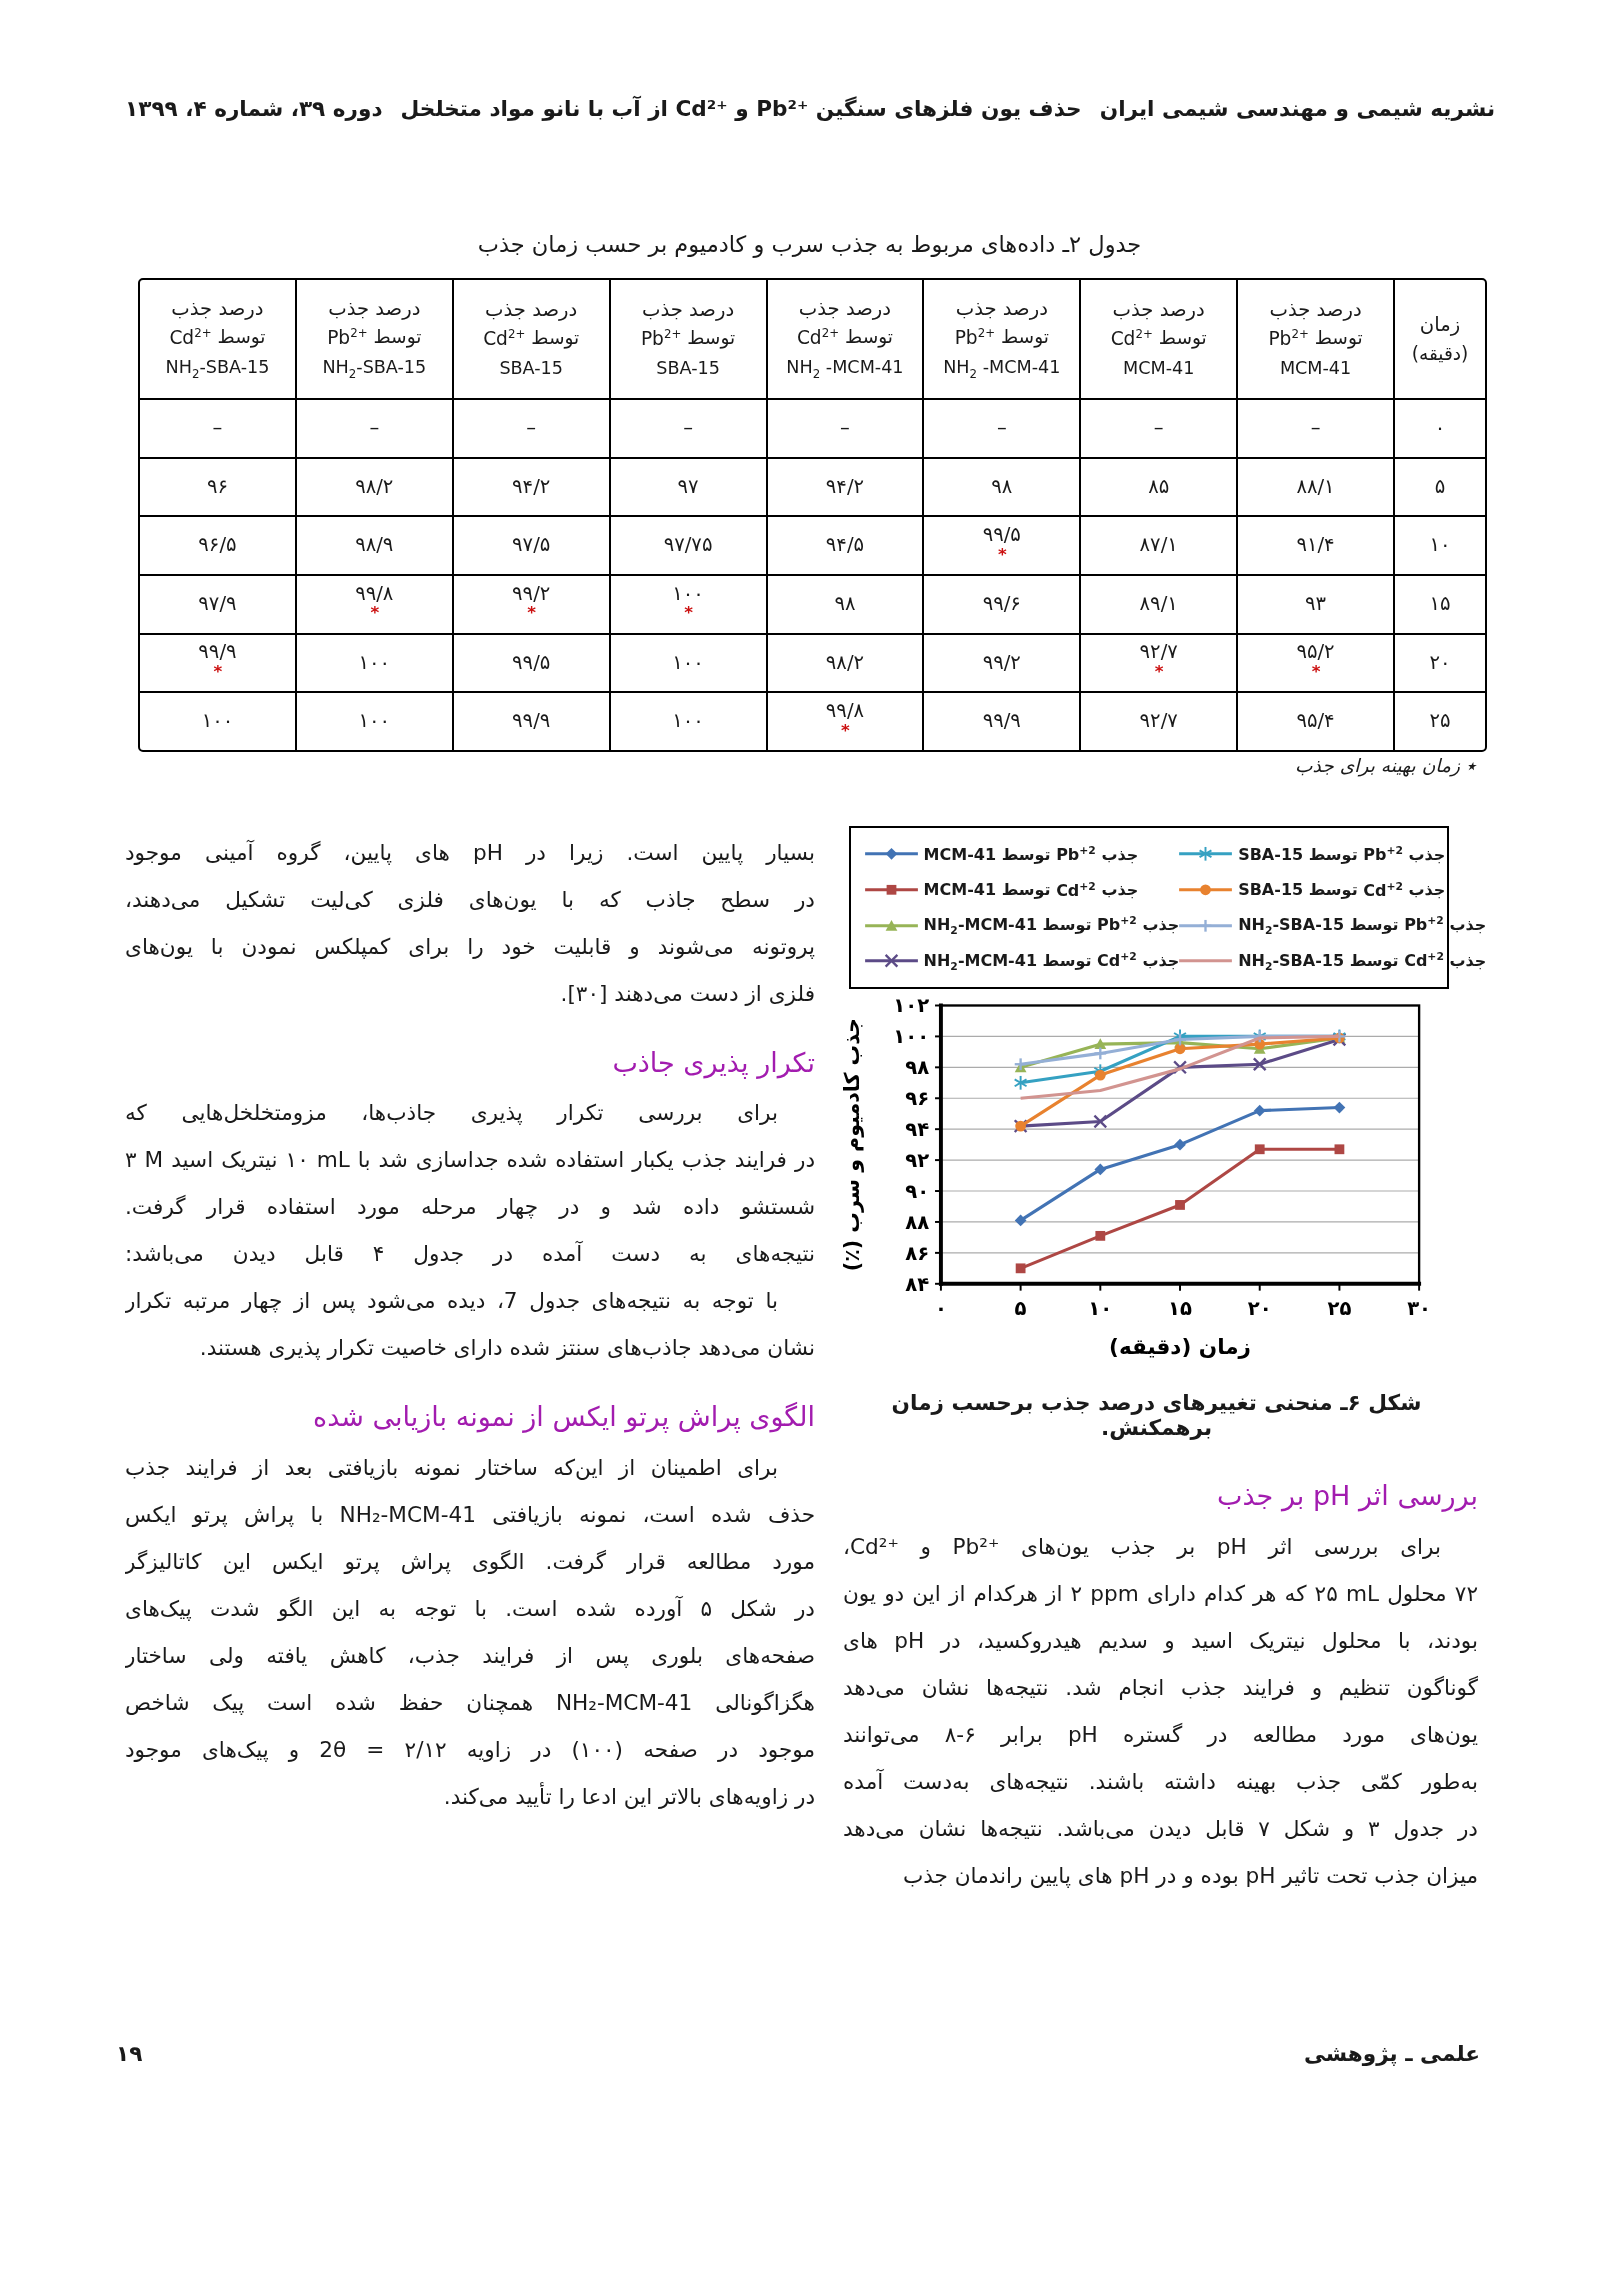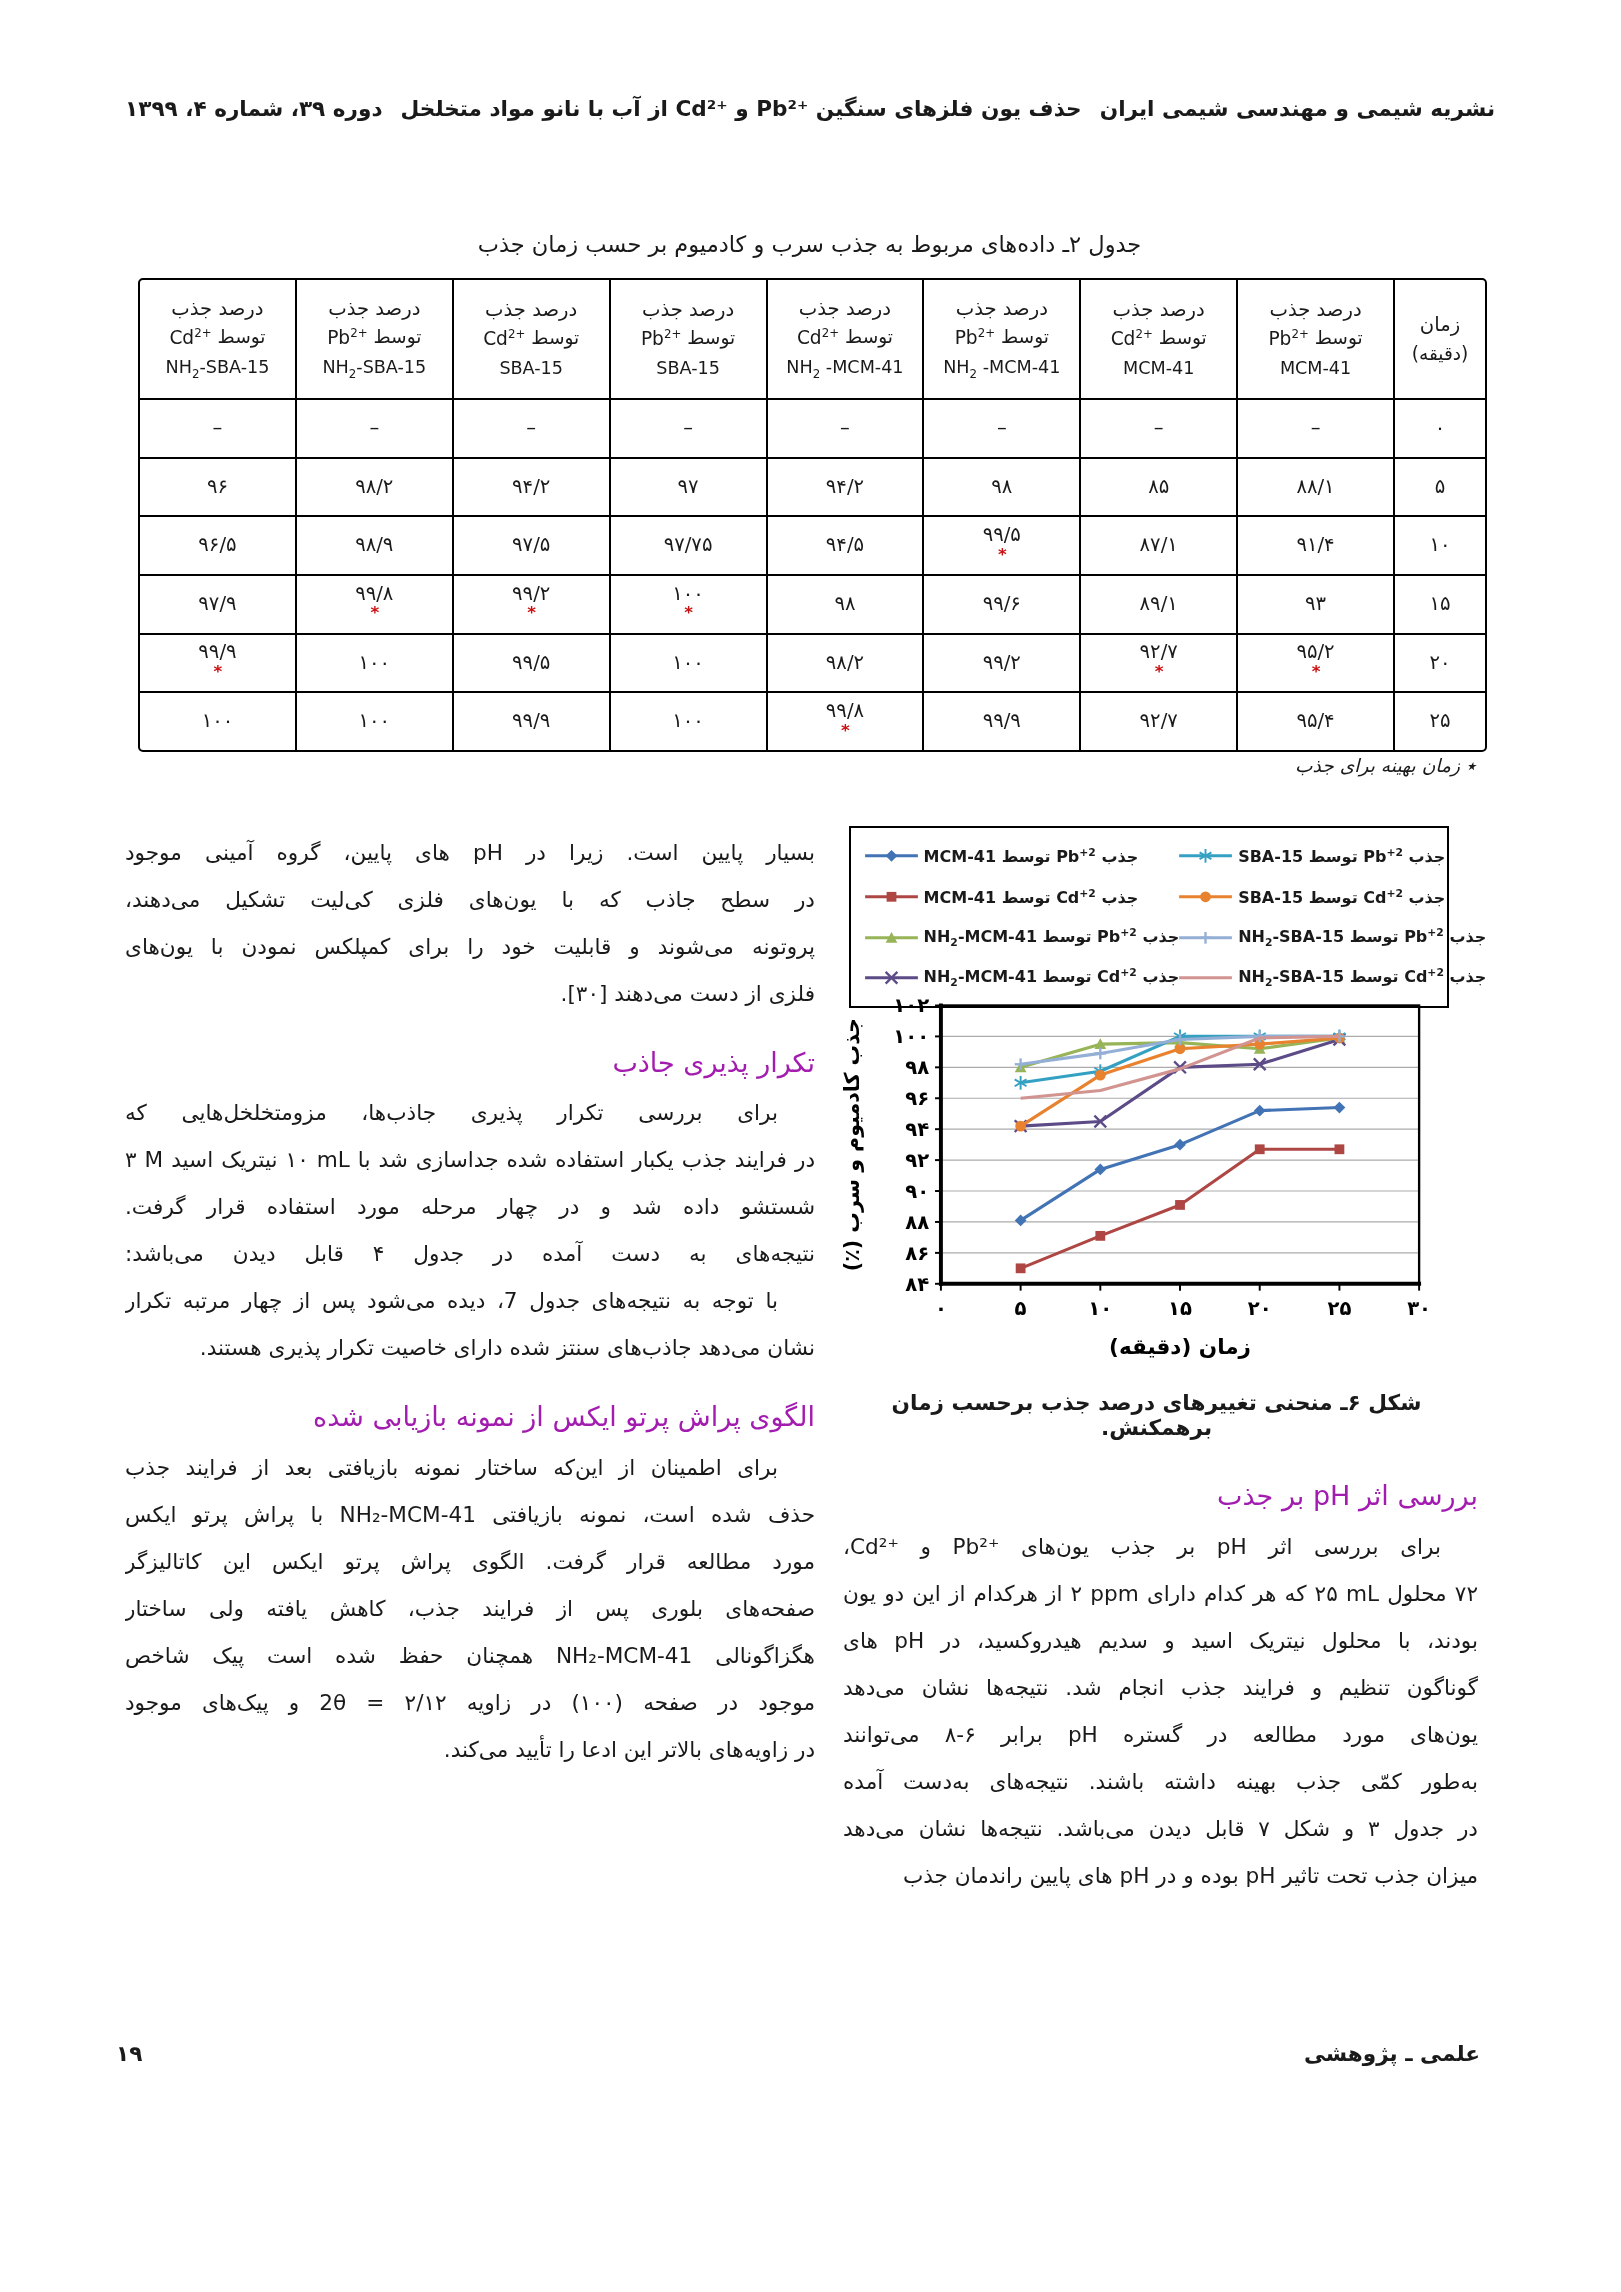--- a/index.html
+++ b/index.html
@@ -20,21 +20,21 @@
   .cell.vsep{border-inline-start:2px solid #000;}
   .cell.hsep{border-top:2px solid #000;}
   .cell.thick{border-top:2.9px solid #000;}
   .cell .h1{font-size:19.6px;}
   .cell .h2{font-size:18.6px;margin-top:3.9px;}
   .cell .h3{font-size:17.6px;margin-top:8px;direction:ltr;}
   .cell sup{font-size:11.8px;} .cell sub{font-size:11.8px;}
   .cell .star{color:#cc1111;font-weight:bold;margin-inline-end:1px;font-size:16.7px;position:relative;top:-3.9px;}
   .tbl-footnote{position:absolute;top:755px;right:145px;font-style:italic;font-size:18.6px;direction:rtl;}
   
-  .legend-box{position:absolute;top:826px;left:849px;width:600px;height:182px;border:2.9px solid #000;
+  .legend-box{position:absolute;top:826px;left:849px;width:600px;height:163px;border:2.9px solid #000;
        background:#fff;display:grid;grid-template-columns:1fr;grid-auto-flow:column;
        grid-template-rows:repeat(4,1fr);padding:7.8px 13.7px;box-sizing:border-box;direction:ltr;}
   .legend-entry{display:flex;align-items:center;gap:5.9px;font-size:16px;font-weight:600;}
   .legend-entry .lbl{direction:rtl;white-space:nowrap;}
   .legend-entry sup{font-size:10.8px;} .legend-entry sub{font-size:10.8px;}
   .chart-wrap{position:absolute;top:980px;left:839px;width:635px;height:392px;}
   .fig-caption{position:absolute;top:1390px;left:839px;width:635px;text-align:center;
        font-weight:bold;font-size:21.6px;direction:rtl;}
   
   .textcol{position:absolute;direction:rtl;font-size:21.6px;line-height:47px;}
@@ -392,20 +392,21 @@
         <div class="line">شستشو داده شد و در چهار مرحله مورد استفاده قرار گرفت.</div>
         <div class="line">نتیجه‌های به دست آمده در جدول ۴ قابل دیدن می‌باشد:</div>
         <div class="line indent">با توجه به نتیجه‌های جدول 7، دیده می‌شود پس از چهار مرتبه تکرار</div>
         <div class="line last">نشان می‌دهد جاذب‌های سنتز شده دارای خاصیت تکرار پذیری هستند.</div>
       </div>
       <div class="sec-heading">الگوی پراش پرتو ایکس از نمونه بازیابی شده</div>
       <div class="para">
         <div class="line indent">برای اطمینان از این‌که ساختار نمونه بازیافتی بعد از فرایند جذب</div>
         <div class="line">حذف شده است، نمونه بازیافتی ‪NH₂-MCM-41‬ با پراش پرتو ایکس</div>
         <div class="line">مورد مطالعه قرار گرفت. الگوی پراش پرتو ایکس این کاتالیزگر</div>
+        <div class="line">در شکل ۵ آورده شده است. با توجه به این الگو شدت پیک‌های</div>
         <div class="line">صفحه‌های بلوری پس از فرایند جذب، کاهش یافته ولی ساختار</div>
         <div class="line">هگزاگونالی ‪NH₂-MCM-41‬ همچنان حفظ شده است پیک شاخص</div>
         <div class="line">موجود در صفحه (۱۰۰) در زاویه ‪2θ = ۲/۱۲‬ و پیک‌های موجود</div>
         <div class="line last">در زاویه‌های بالاتر این ادعا را تأیید می‌کند.</div>
       </div>
     </div>
   <div class="textcol" id="right-col">
       <div class="sec-heading">بررسی اثر pH بر جذب</div>
       <div class="para">
         <div class="line indent">برای بررسی اثر pH بر جذب یون‌های ‪Pb²⁺‬ و ‪Cd²⁺‬،</div>

